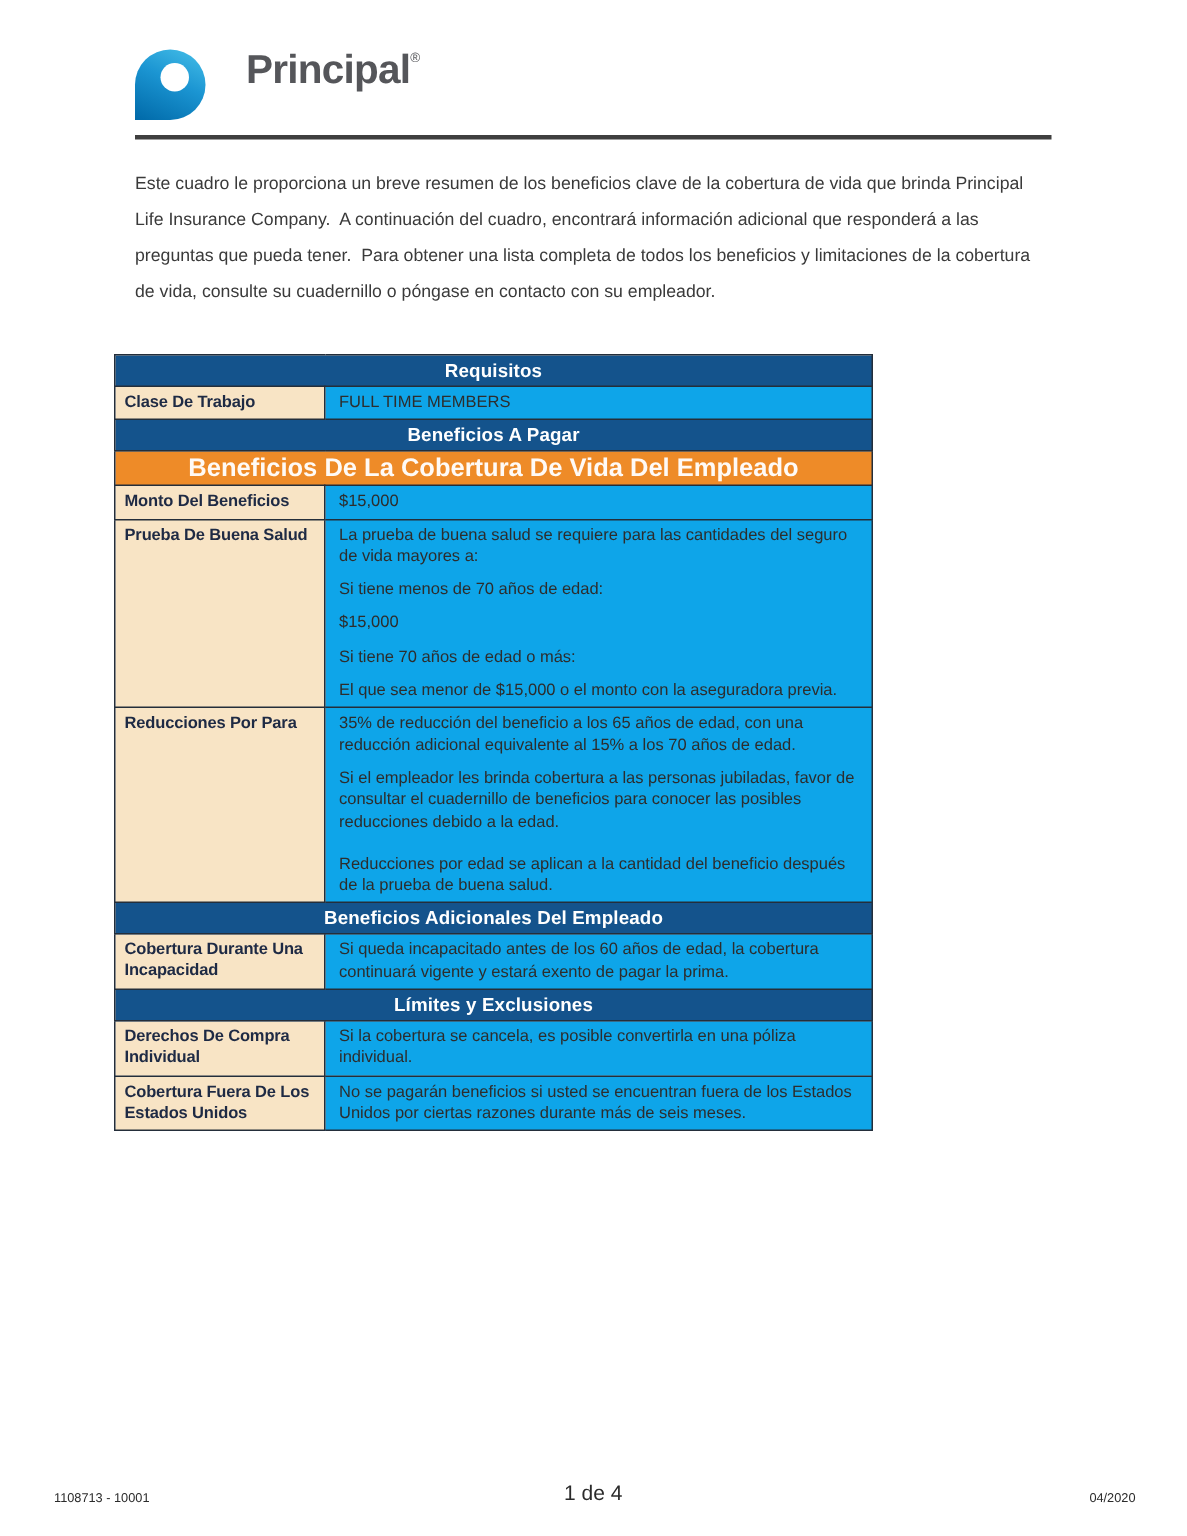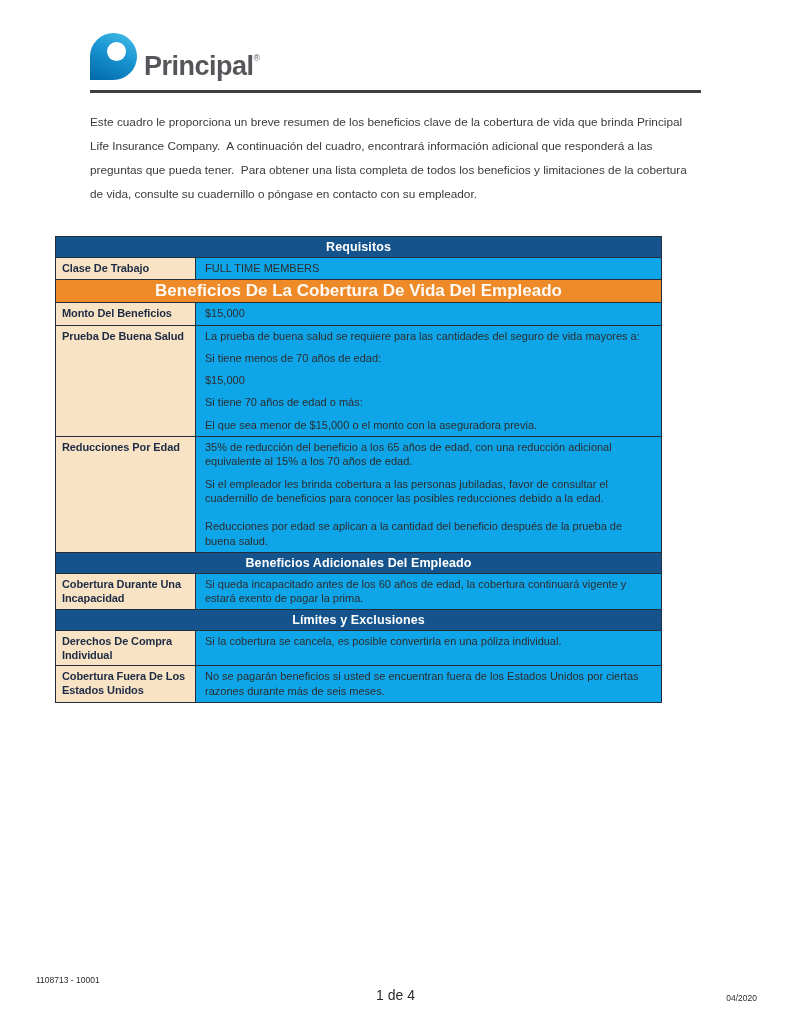--- a/index.html
+++ b/index.html
@@ -26,23 +26,24 @@
   }
 
   
   .page-header {
     display: flex;
     align-items: flex-start;
     padding: 33px 0 0 90px;
   }
   .logo {
     display: flex;
-    align-items: flex-end;
+    align-items: flex-start;
     width: 173px;
     flex: 0 0 173px;
+    gap: 20px;
   }
   .logo-mark {
     position: relative;
     width: 47px;
     height: 47px;
     border-radius: 50% 50% 50% 0;
     background: linear-gradient(205deg, #47C0E9 0%, #1B95D2 45%, #0069A8 100%);
     flex: 0 0 47px;
   }
   .logo-hole {
@@ -101,22 +102,22 @@
     margin: 17px 0 0 90px;
     width: 613px;
     font-size: 11.8px;
     line-height: 24px;
     color: #3A3A3A;
     white-space: pre-wrap;
   }
 
   
   table.benefits {
-    margin: 30px 0 0 55px;
-    width: 607px;
+    margin: 30px 0 0 76px;
+    width: 506px;
     border-collapse: collapse;
     table-layout: fixed;
     font-size: 11px;
   }
   table.benefits col.c-label { width: 140px; }
   table.benefits td {
     border: 1px solid var(--border-dark);
     vertical-align: top;
   }
   td.sec {
@@ -157,21 +158,21 @@
   
   .footer {
     position: absolute;
     left: 0;
     right: 0;
     bottom: 21px;
     height: 12px;
     font-size: 8.5px;
     color: #2b2b2b;
   }
-  .footer-left { position: absolute; left: 36px; bottom: 18px; }
+  .footer-left { position: absolute; left: 36px; bottom: 0; }
   .footer-center {
     position: absolute;
     left: 0; right: 0;
     bottom: 0;
     text-align: center;
     font-size: 14px;
   }
   .footer-right { position: absolute; right: 34px; bottom: 0; }
 </style>
 </head>
@@ -199,40 +200,43 @@
     <tr>
       <td colspan="2" class="sec">Requisitos</td>
     </tr>
     <tr>
       <td class="lbl">Clase De Trabajo</td>
       <td class="val">
           <p>FULL TIME MEMBERS</p>
         </td>
     </tr>
     <tr>
+      <td colspan="2" class="sec">Beneficios A Pagar</td>
+    </tr>
+    <tr>
       <td colspan="2" class="subsec">Beneficios De La Cobertura De Vida Del Empleado</td>
     </tr>
     <tr>
       <td class="lbl">Monto Del Beneficios</td>
       <td class="val">
           <p>$15,000</p>
         </td>
     </tr>
     <tr>
       <td class="lbl">Prueba De Buena Salud</td>
       <td class="val">
           <p>La prueba de buena salud se requiere para las cantidades del seguro de vida mayores a:</p>
           <p>Si tiene menos de 70 años de edad:</p>
           <p>$15,000</p>
           <p>Si tiene 70 años de edad o más:</p>
           <p>El que sea menor de $15,000 o el monto con la aseguradora previa.</p>
         </td>
     </tr>
     <tr>
-      <td class="lbl">Reducciones Por Edad</td>
+      <td class="lbl">Reducciones Por Para</td>
       <td class="val gap-before-last">
           <p>35% de reducción del beneficio a los 65 años de edad, con una reducción adicional equivalente al 15% a los 70 años de edad.</p>
           <p>Si el empleador les brinda cobertura a las personas jubiladas, favor de consultar el cuadernillo de beneficios para conocer las posibles reducciones debido a la edad.</p>
           <p>Reducciones por edad se aplican a la cantidad del beneficio después de la prueba de buena salud.</p>
         </td>
     </tr>
     <tr>
       <td colspan="2" class="sec">Beneficios Adicionales Del Empleado</td>
     </tr>
     <tr>

